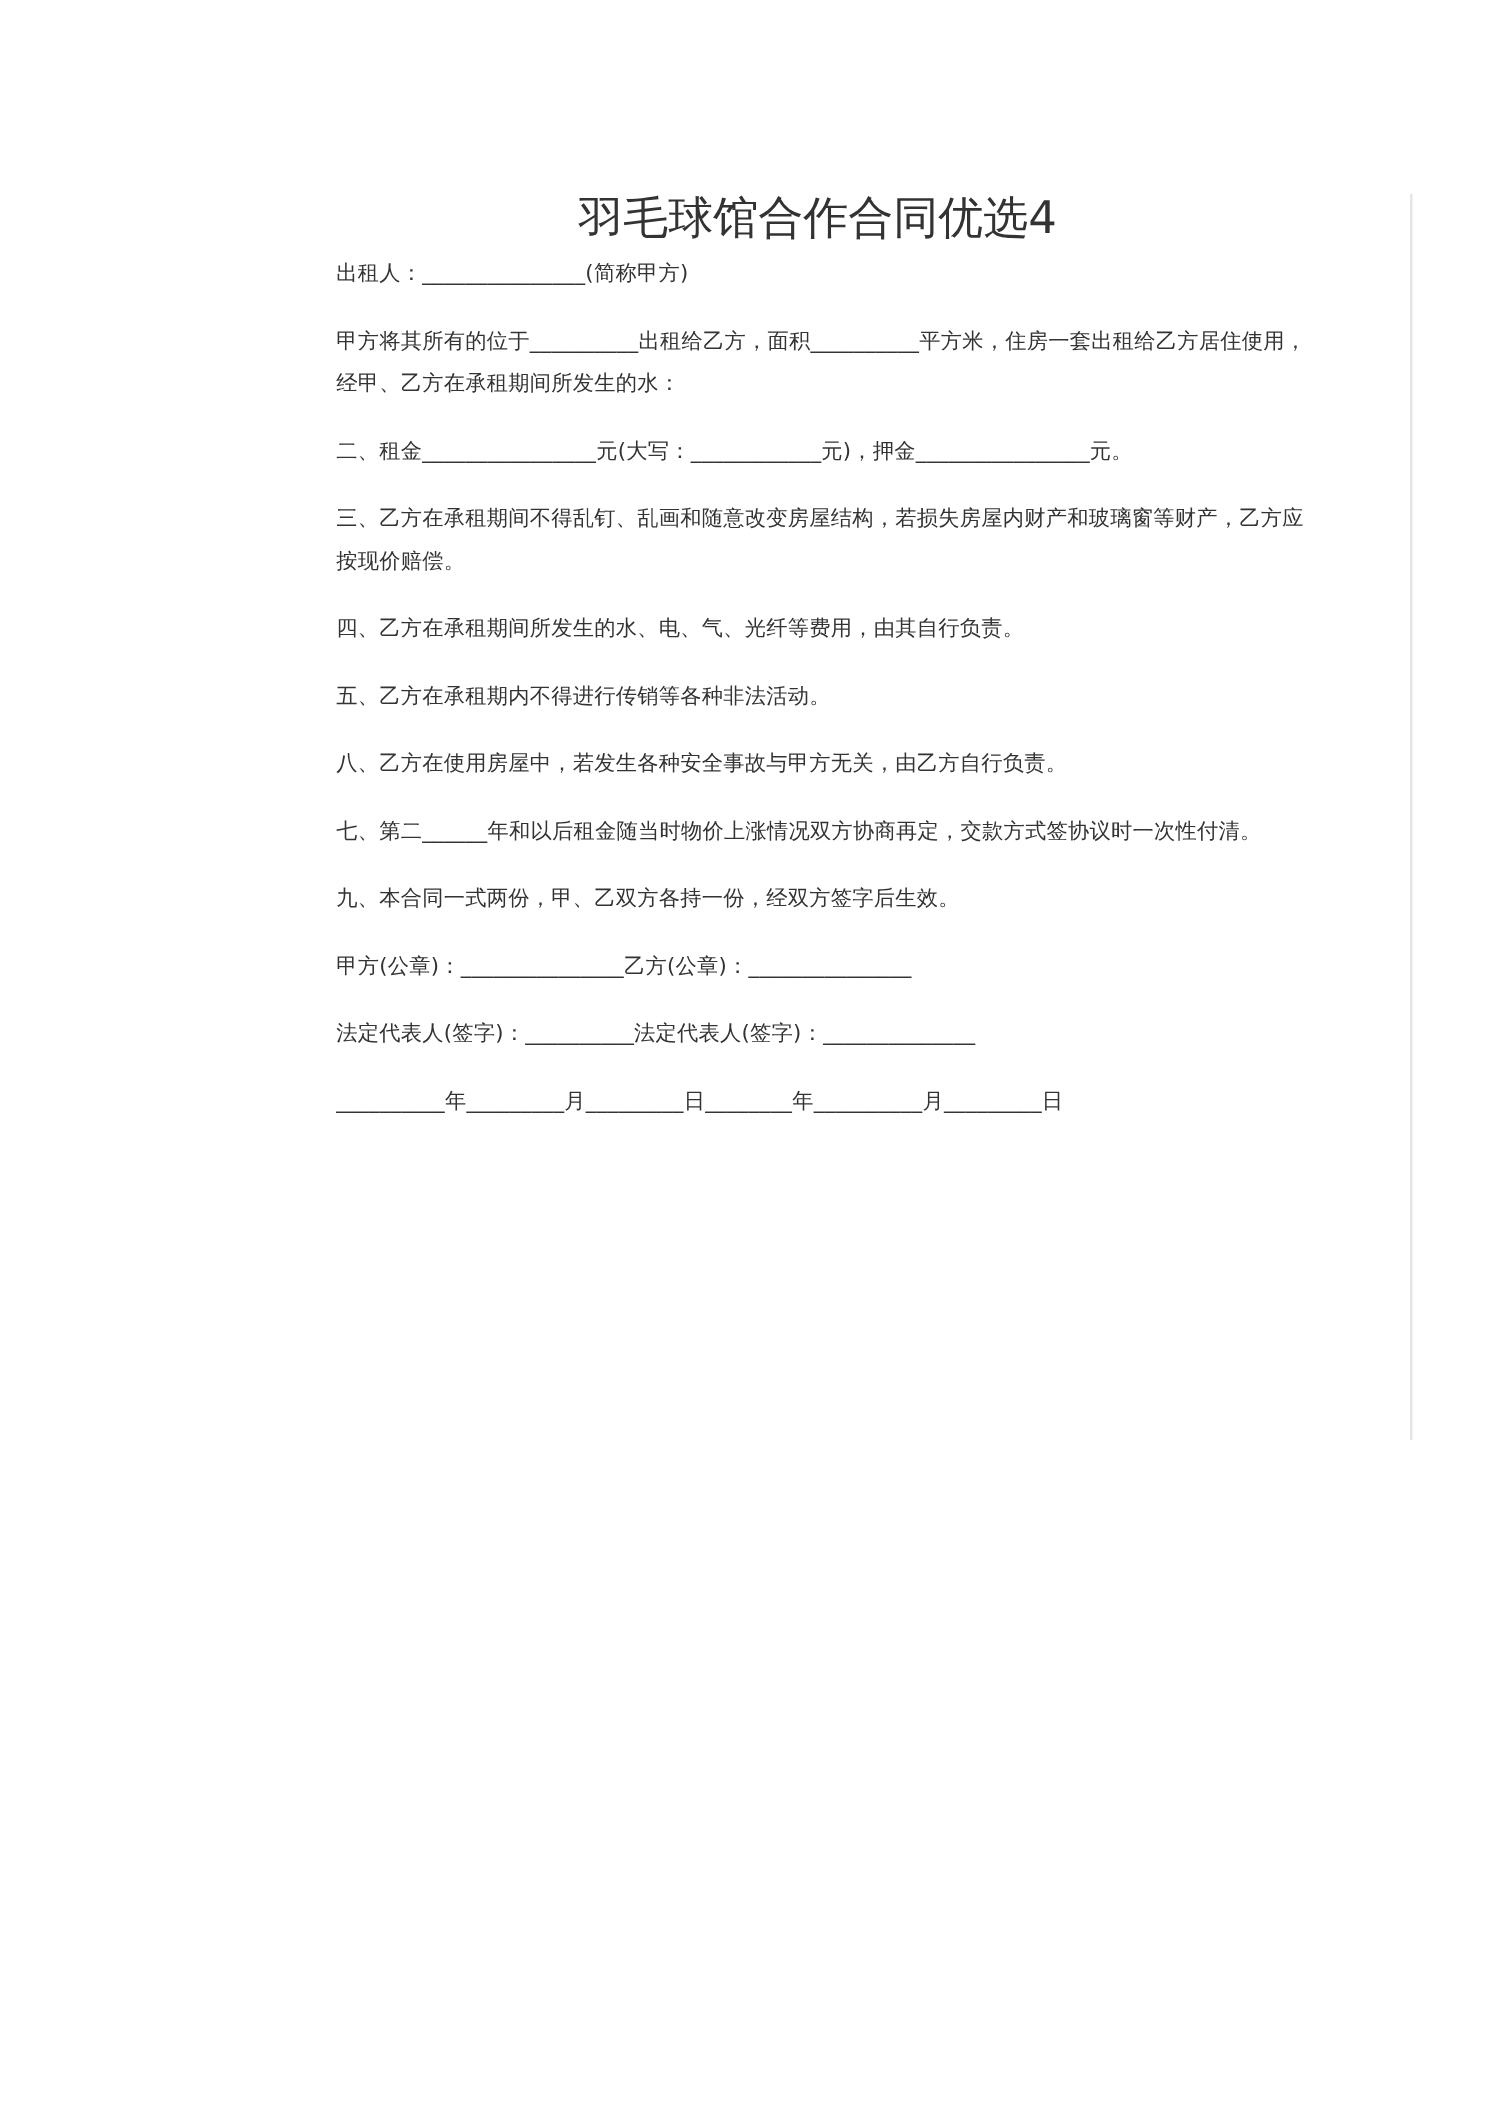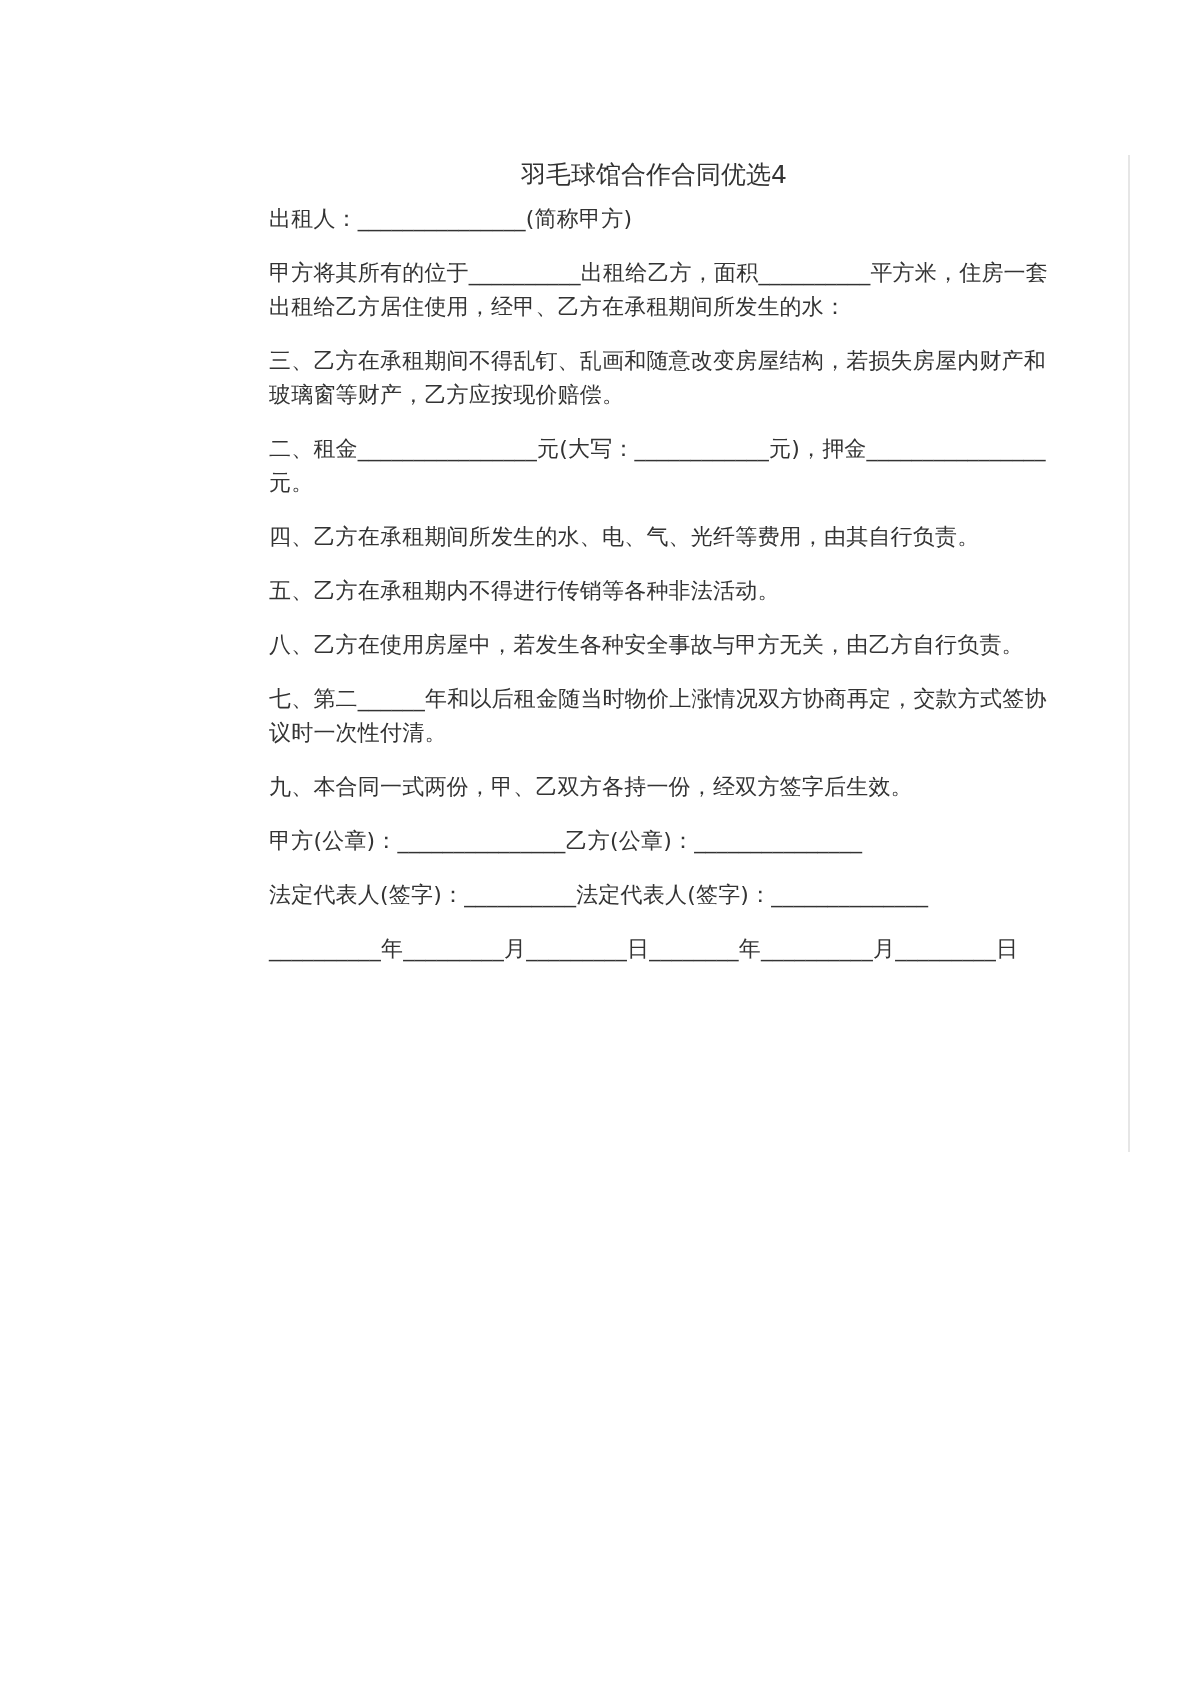--- a/index.html
+++ b/index.html
@@ -24,49 +24,49 @@
       background: #e6e6e6;
     }
     .doc {
       position: absolute;
       left: 269px;
       top: 150px;
       width: 780px;
     }
     .title {
       text-align: center;
-      font-size: 25px;
+      font-size: 36px;
       line-height: 50px;
       margin: 0 0 0 0;
       padding-left: 0;
       width: 770px;
       color: #333333;
       font-weight: normal;
       letter-spacing: 0px;
     }
     .para {
-      font-size: 22px;
+      font-size: 17px;
       line-height: 34px;
       margin: 0 0 20px 0;
       white-space: pre-wrap;
       letter-spacing: 0.2px;
     }
     .para.first { margin-top: 2px; }
   </style>
 </head>
 <body>
 
 <div class="page-edge"></div>
 
 <div class="doc">
   <h1 class="title">羽毛球馆合作合同优选4</h1>
   <p class="para first">出租人：_______________(简称甲方)</p>
   <p class="para">甲方将其所有的位于__________出租给乙方，面积__________平方米，住房一套出租给乙方居住使用，经甲、乙方在承租期间所发生的水：</p>
+  <p class="para">二、租金________________元(大写：____________元)，押金________________元。</p>
   <p class="para">三、乙方在承租期间不得乱钉、乱画和随意改变房屋结构，若损失房屋内财产和玻璃窗等财产，乙方应按现价赔偿。</p>
-  <p class="para">二、租金________________元(大写：____________元)，押金________________元。</p>
   <p class="para">四、乙方在承租期间所发生的水、电、气、光纤等费用，由其自行负责。</p>
   <p class="para">五、乙方在承租期内不得进行传销等各种非法活动。</p>
   <p class="para">八、乙方在使用房屋中，若发生各种安全事故与甲方无关，由乙方自行负责。</p>
   <p class="para">七、第二______年和以后租金随当时物价上涨情况双方协商再定，交款方式签协议时一次性付清。</p>
   <p class="para">九、本合同一式两份，甲、乙双方各持一份，经双方签字后生效。</p>
   <p class="para">甲方(公章)：_______________乙方(公章)：_______________</p>
   <p class="para">法定代表人(签字)：__________法定代表人(签字)：______________</p>
   <p class="para">__________年_________月_________日________年__________月_________日</p>
 </div>
 

